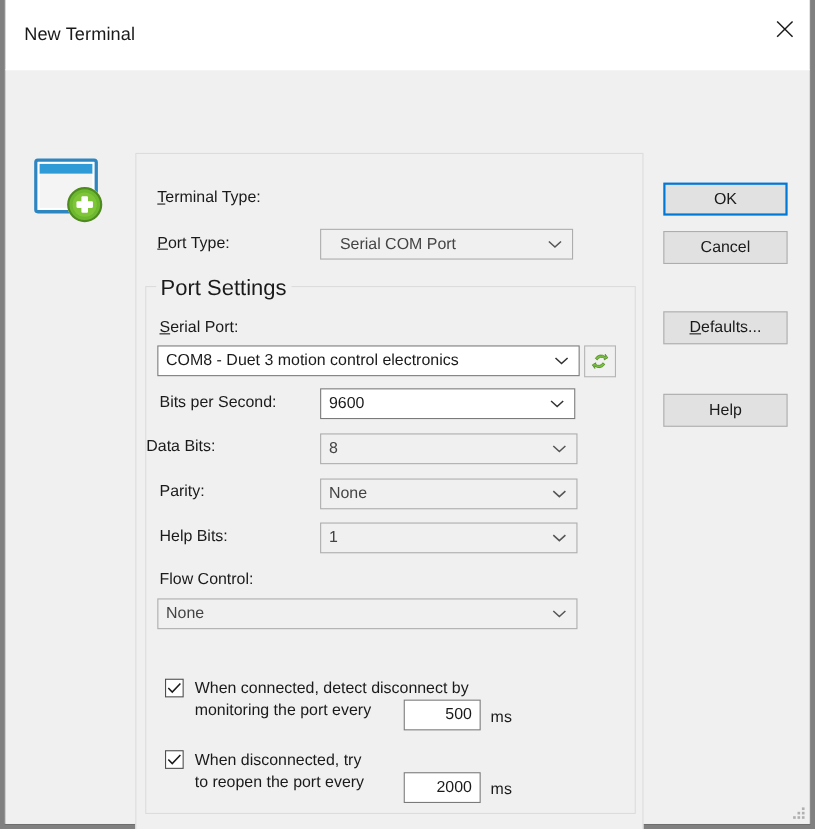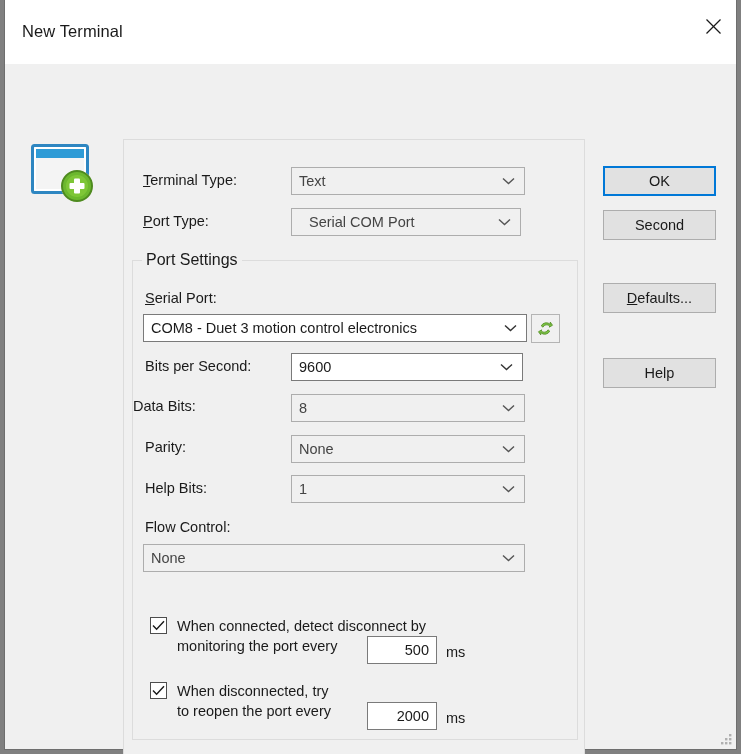--- a/index.html
+++ b/index.html
@@ -111,21 +111,21 @@
     position: absolute;
     left: 127px; top: 196px;
     width: 446px; height: 480px;
     border: 1px solid #dcdcdc;
   }
   #port-settings-legend {
     position: absolute;
     left: 137px; top: 187px;
     background: #f0f0f0;
     padding: 0 4px;
-    font-size: 16px;
+    font-size: 20px;
     color: #1a1a1a;
   }
 
   
   #refresh-btn {
     position: absolute;
     left: 526px; top: 250px;
     width: 29px; height: 29px;
     border: 1px solid #b4b4b4;
     background: #f0f0f0;
@@ -209,28 +209,20 @@
         <circle cx="46" cy="44" r="15" fill="#6cb82e" stroke="#4e8a1f" stroke-width="2"></circle>
         <circle cx="46" cy="44" r="11" fill="#8ed13f" opacity="0.55"></circle>
         <rect x="38.5" y="41" width="15" height="6" rx="1" fill="#ffffff"></rect>
         <rect x="43" y="36.5" width="6" height="15" rx="1" fill="#ffffff"></rect>
       </svg>
     </div>
 
     <div id="main-panel"></div>
 
     <div class="row-label" style="left:138px; top:108px;"><span class="u">T</span>erminal Type:</div>
-    <div class="combo" style="left:286px; top:103px; width:234px;">
-      <span>Text</span>
-      <span class="arrow">
-        <svg width="13" height="8" viewBox="0 0 13 8">
-            <polyline points="1,1.5 6.5,6.5 12,1.5" fill="none" stroke="#555" stroke-width="1.4"></polyline>
-          </svg>
-      </span>
-    </div>
 
     <div class="row-label" style="left:138px; top:149px;"><span class="u">P</span>ort Type:</div>
     <div class="combo" style="left:286px; top:144px; width:230px;padding-left:17px;">
       <span>Serial COM Port</span>
       <span class="arrow">
         <svg width="13" height="8" viewBox="0 0 13 8">
             <polyline points="1,1.5 6.5,6.5 12,1.5" fill="none" stroke="#555" stroke-width="1.4"></polyline>
           </svg>
       </span>
     </div>
@@ -336,21 +328,21 @@
       <span class="cbbox">
         
       </span>
       <span class="cblabel">pen/Start the New Terminal</span>
     </div>
 
     <div class="btn default" style="top:102px;">
       <span>OK</span>
     </div>
     <div class="btn" style="top:146px;">
-      <span>Second</span>
+      <span>Cancel</span>
     </div>
     <div class="btn" style="top:219px;">
       <span><span class="u">D</span>efaults...</span>
     </div>
     <div class="btn" style="top:294px;">
       <span>Help</span>
     </div>
 
     <div id="resize-grip">
       <svg width="14" height="14" viewBox="0 0 14 14">

